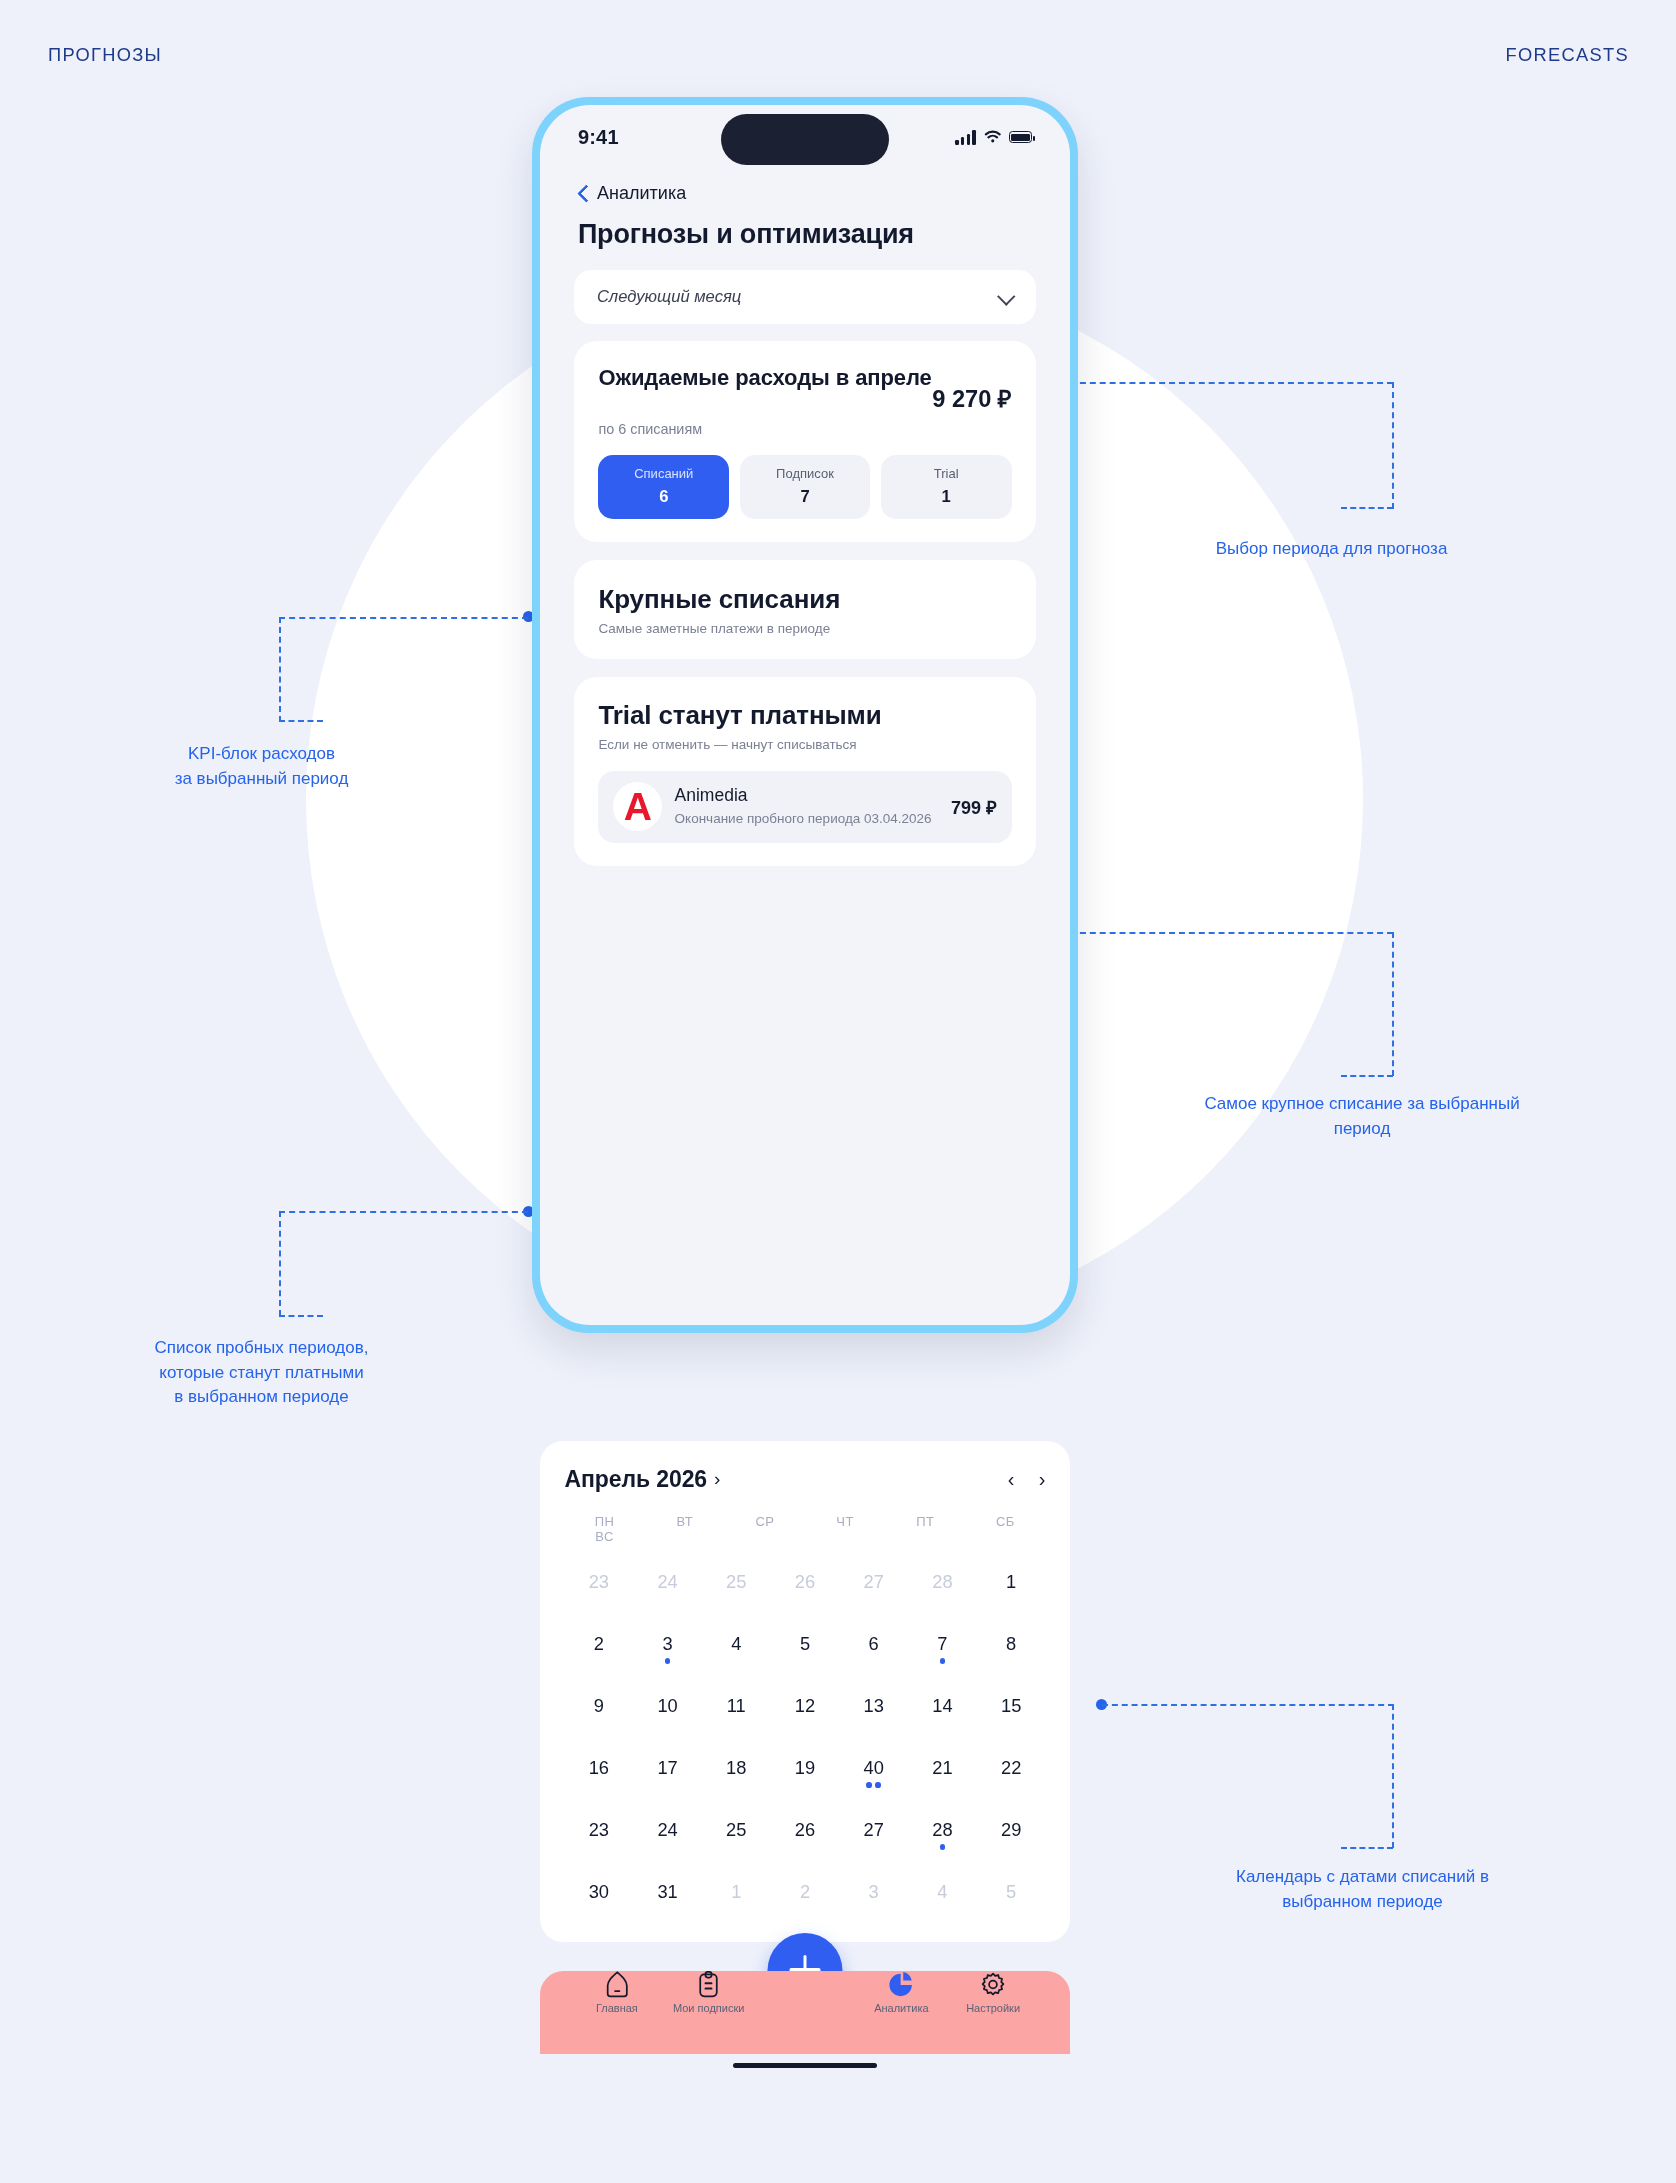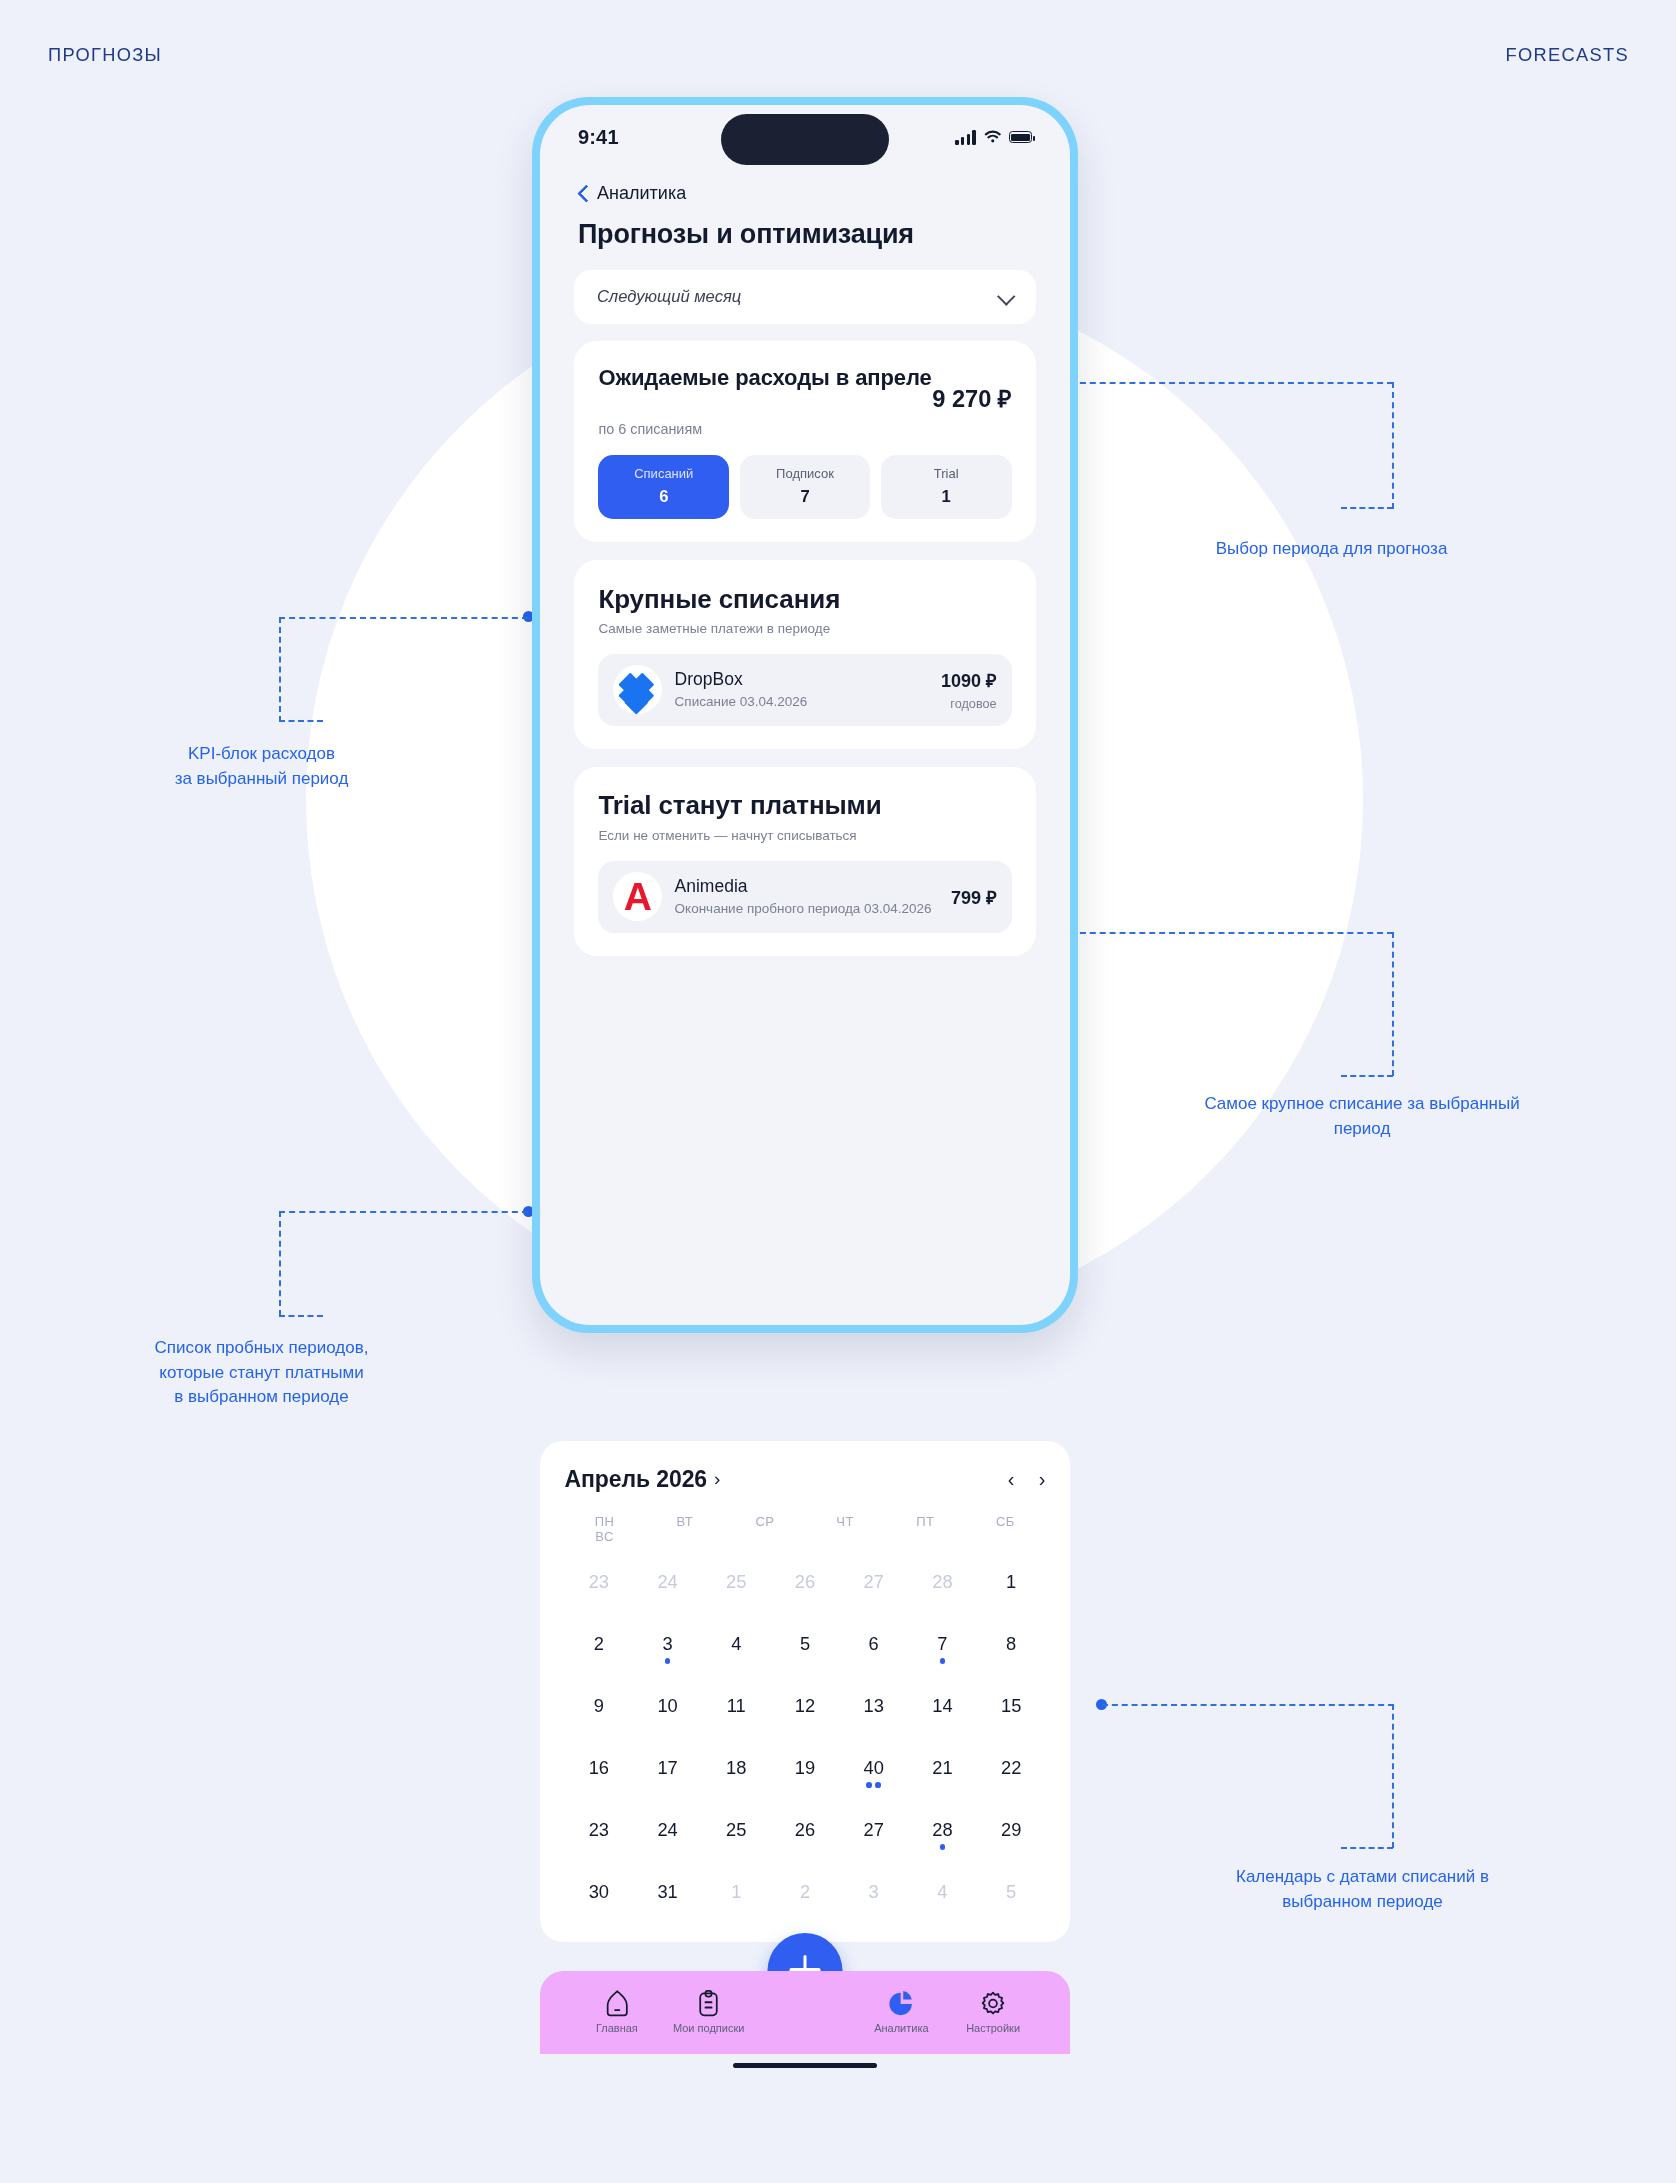--- a/index.html
+++ b/index.html
@@ -211,22 +211,22 @@
     display: flex; align-items: center; justify-content: center;
     font-size: 18.3px; color: #141a2e;
   }
   .day.mute { color: #c7ccdb; }
   .dots { position: absolute; bottom: 10.5px; left: 0; right: 0; display: flex; justify-content: center; gap: 3.5px; }
   .dots b { width: 5.7px; height: 5.7px; background: #2f5ef0; border-radius: 50%; display:block; }
 
   
   #tabbar-wrap { position: relative; margin-top: 29px; }
   .tabbar {
-    background: #f0abfc; border-radius: 23.6px 23.6px 0 0;
-    height: 83px; display: flex; align-items: center; padding: 0 31px;
+    background: #fca5a5; border-radius: 23.6px 23.6px 0 0;
+    height: 83px; display: flex; padding: 0 31px;
     position: relative;
   }
   .tab { flex: 1; text-align: center; }
   .tab.spacer { flex: 1.1; }
   .tab .ico { height: 27px; display:flex; align-items:center; justify-content:center; }
   .tab .lab { font-size: 11px; color: #5b6176; margin-top: 4.4px; }
   .fab {
     position: absolute; left: 50%; transform: translateX(-50%);
     top: -38px; width: 75px; height: 75px; border-radius: 50%;
     background: #2f5ef0; display: flex; align-items: center; justify-content: center;
@@ -566,39 +566,20 @@
           <div class="chip">
             <div class="lab">Trial</div>
             <div class="num">1</div>
           </div>
         </div>
       </div>
 
       <div class="card">
         <div class="sec-title">Крупные списания</div>
         <div class="sec-sub">Самые заметные платежи в периоде</div>
-        <div class="row-item">
-          <div class="avatar">
-            <span class="dbx">
-                <i></i>
-                <i></i>
-                <i></i>
-                <i></i>
-                <i></i>
-              </span>
-          </div>
-          <div class="row-main">
-            <div class="row-name">DropBox</div>
-            <div class="row-sub">Списание 03.04.2026</div>
-          </div>
-          <div class="row-right">
-            <div class="row-amt">1090 ₽</div>
-            <div class="row-tag">годовое</div>
-          </div>
-        </div>
       </div>
 
       <div class="card">
         <div class="sec-title">Trial станут платными</div>
         <div class="sec-sub">Если не отменить — начнут списываться</div>
         <div class="row-item">
           <div class="avatar">
             <span class="amed">A</span>
           </div>
           <div class="row-main">

